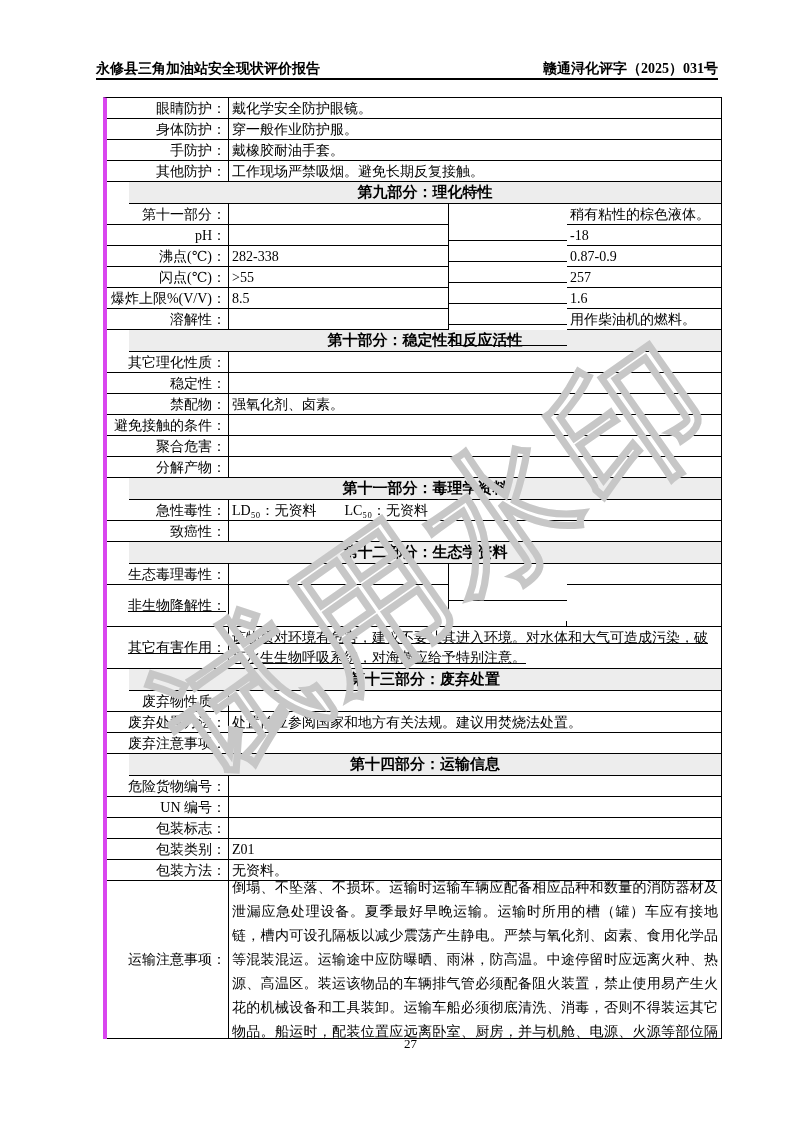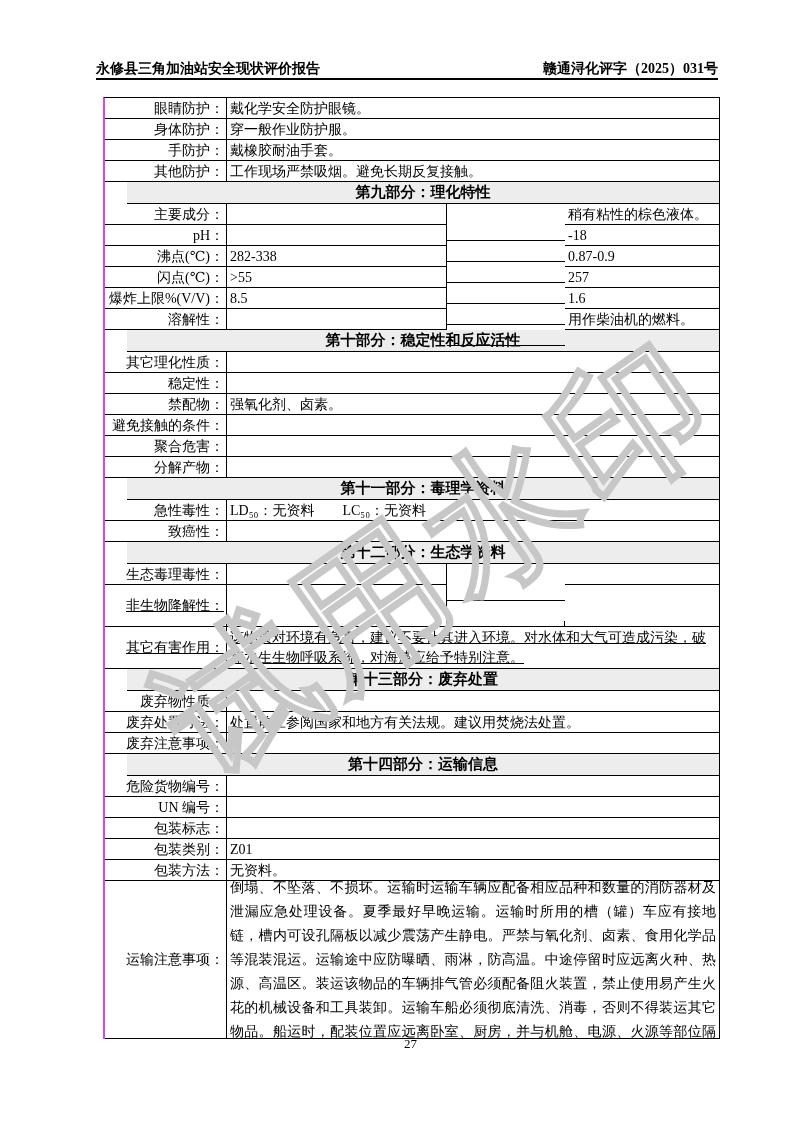--- a/index.html
+++ b/index.html
@@ -14,21 +14,21 @@
   
   .hdr{
     position:absolute;left:96px;top:60px;width:622px;
     display:flex;justify-content:space-between;align-items:flex-end;
     border-bottom:2px solid #000;
     font-size:14px;font-weight:bold;
   }
   
   .tbl{
     position:absolute;left:103px;top:97px;width:615px;
-    border-top:1px solid #000;border-left:2px solid #d946ef;
+    border-top:1px solid #000;border-left:4px solid #d946ef;
   }
   .row{display:flex;box-sizing:border-box;height:21px;}
   .cell{
     box-sizing:border-box;
     border-right:1px solid #000;border-bottom:1px solid #000;
     font-size:14px;line-height:15px;
     padding:0 3px;
     display:flex;align-items:center;
     overflow:hidden;
   }
@@ -90,21 +90,21 @@
     <div class="cell val cspan">戴橡胶耐油手套。</div>
   </div>
       <div class="row">
     <div class="cell lab c1">其他防护：</div>
     <div class="cell val cspan">工作现场严禁吸烟。避免长期反复接触。</div>
   </div>
       <div class="row sec">
     <div class="cell sec-cell">第九部分：理化特性</div>
   </div>
       <div class="row">
-    <div class="cell lab c1">主要成分：</div>
+    <div class="cell lab c1">第十一部分：</div>
     <div class="cell val c2"></div>
     <div class="cell lab c3">外观与性状：</div>
     <div class="cell val c4">稍有粘性的棕色液体。</div>
   </div>
       <div class="row">
     <div class="cell lab c1">pH：</div>
     <div class="cell val c2"></div>
     <div class="cell lab c3">熔点(℃)：</div>
     <div class="cell val c4">-18</div>
   </div>

